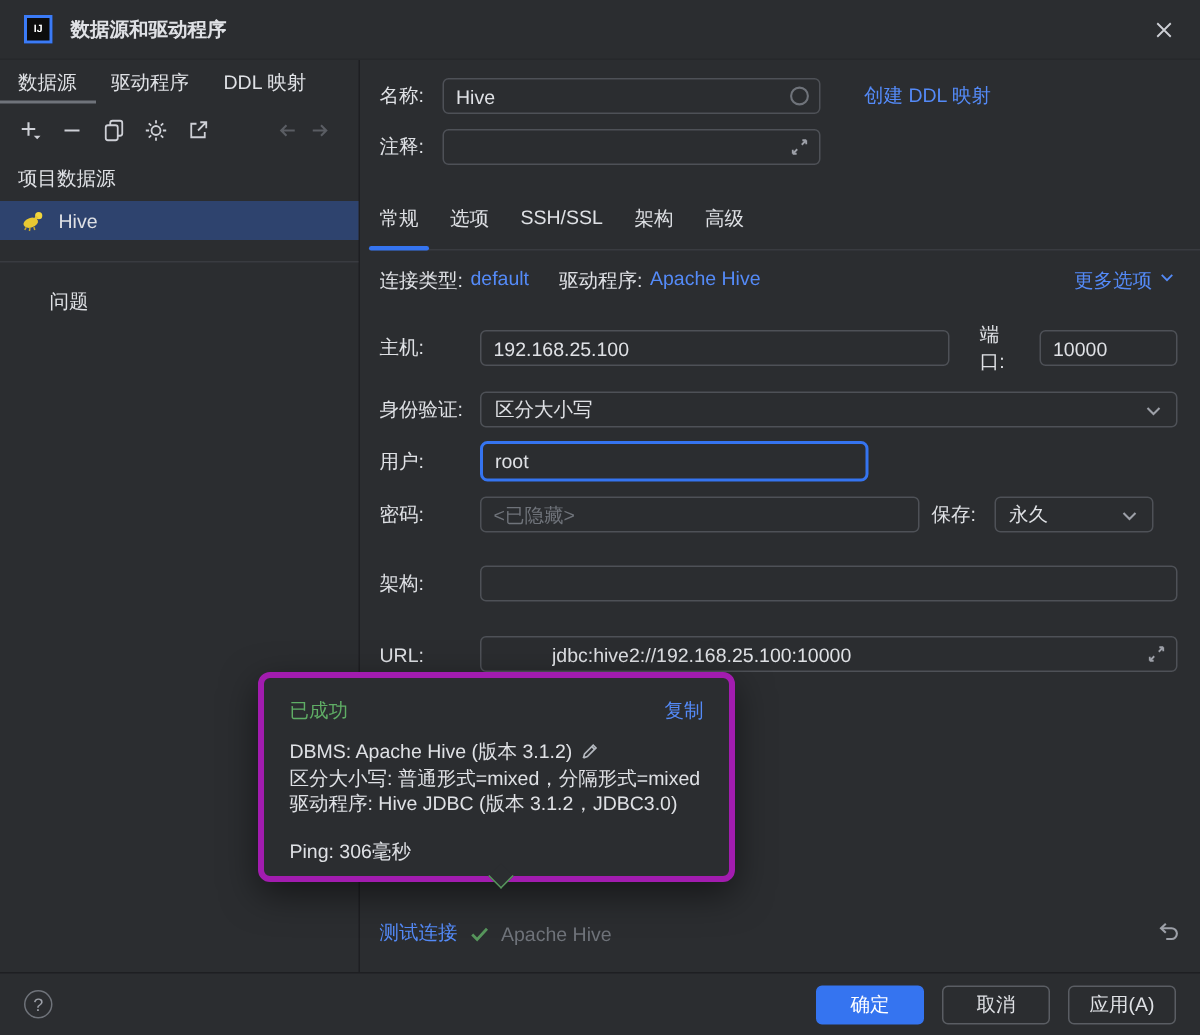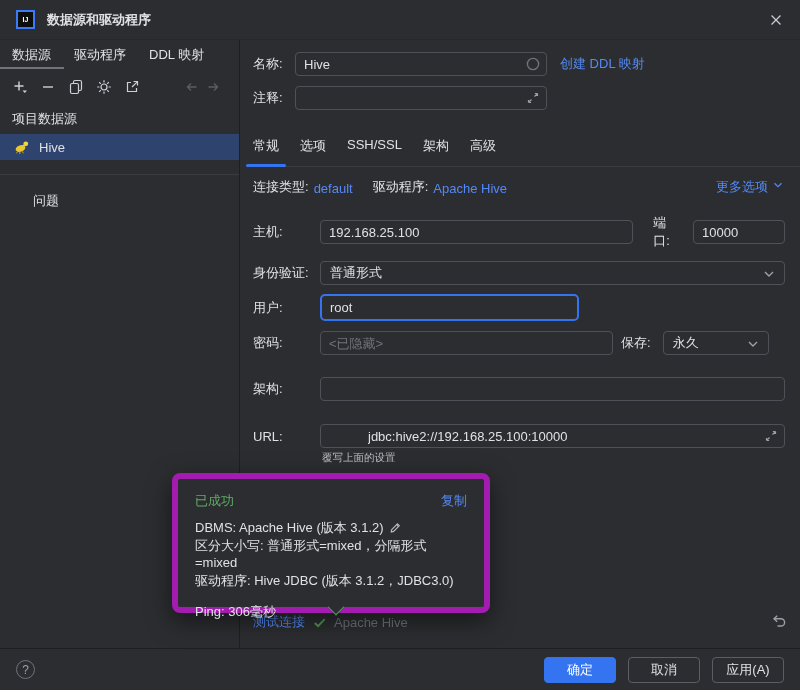--- a/index.html
+++ b/index.html
@@ -41,30 +41,30 @@
   .selectbox{position:relative;display:flex;align-items:center;height:24px;border:1px solid #4E5157;
     border-radius:4px;padding:0 26px 0 9px;box-sizing:border-box;background:#2B2D30;}
   .selectbox .chev{position:absolute;right:7px;top:4px;}
 
   .rtabs{position:absolute;top:90px;left:6px;right:0;display:flex;border-bottom:1px solid #393B40;}
   .rtab{padding:7px 7px 11px 7px;margin-right:7px;position:relative;color:#DFE1E5;}
   .rtab.active::after{content:"";position:absolute;left:0;right:0;bottom:-1px;height:3px;background:#3574F0;border-radius:2px;}
 
   .link{color:#548AF7;cursor:default;}
   .connrow{top:138px;gap:6px;font-size:13px;}
-  .connrow .grp{display:flex;gap:5px;align-items:flex-end;}
+  .connrow .grp{display:flex;gap:5px;align-items:flex-start;}
   .moreopts{margin-left:auto;display:flex;align-items:flex-start;gap:3px;color:#548AF7;}
 
   .hint{position:absolute;left:82px;top:411px;font-size:10.5px;color:#BCBEC4;}
 
   .user-field{border:2px solid #3574F0;border-radius:5px;height:27px;}
 
   
-  .popup{position:absolute;left:172px;top:473px;width:318px;height:140px;background:#2B2D30;
-    border:6px solid #a21caf;border-radius:8px;box-sizing:border-box;padding:13px 17px;
+  .popup{position:absolute;left:172px;top:448px;width:318px;height:140px;background:#2B2D30;
+    border:4px solid #a21caf;border-radius:8px;box-sizing:border-box;padding:13px 17px;
     box-shadow:0 8px 24px rgba(0,0,0,.5);z-index:5;}
   .popup-notch{position:absolute;left:152px;bottom:-6px;width:11px;height:11px;background:#2B2D30;
     border-right:1px solid #57965C;border-bottom:1px solid #57965C;transform:rotate(45deg);}
   .popup-head{display:flex;align-items:center;}
   .status-ok{color:#5FAD65;}
   .popup-head .link{margin-left:auto;}
   .popup-lines{margin-top:9px;line-height:17.5px;}
   .pline{display:flex;align-items:center;gap:4px;}
   .popup-ping{margin-top:14px;}
 
@@ -167,21 +167,21 @@
     <div class="row" style="top:12px;">
       <span class="lbln">名称:</span>
       <span class="input-wrap">
         <input class="field" style="width: 252px; padding-right: 26px;" value="Hive">
         <span class="inicon">
           <svg width="14" height="14" viewBox="0 0 14 14">
               <circle cx="7" cy="7" r="5.6" fill="none" stroke="#6F737A" stroke-width="1.4"></circle>
             </svg>
         </span>
       </span>
-      <span class="link" style="margin-left:13px;">创建 DDL 映射</span>
+      <span class="link" style="margin-left:29px;">创建 DDL 映射</span>
     </div>
 
     <div class="row" style="top:46px;">
       <span class="lbln">注释:</span>
       <span class="input-wrap">
         <input class="field" style="width: 252px; padding-right: 26px;" value="">
         <span class="inicon">
           <svg width="14" height="14" viewBox="0 0 14 14" stroke="#9DA0A8" stroke-width="1.2" fill="none">
               <path d="M8.5 5.5l3-3M11.5 2.5h-2.6M11.5 2.5v2.6M5.5 8.5l-3 3M2.5 11.5v-2.6M2.5 11.5h2.6"></path>
             </svg>
@@ -217,21 +217,21 @@
     <div class="row" style="top:174px;">
       <span class="lblw">主机:</span>
       <input class="field" style="width: 332px;" value="192.168.25.100">
       <span style="margin-left:20px;">端口:</span>
       <input class="field" style="width: 92px; margin-left: 12px;" value="10000">
     </div>
 
     <div class="row" style="top:221px;">
       <span class="lblw">身份验证:</span>
       <span class="selectbox" style="flex:1;">
-        <span>普通形式</span>
+        <span>区分大小写</span>
         <span class="chev">
           <svg width="16" height="16" viewBox="0 0 16 16" stroke="#9DA0A8" stroke-width="1.4" fill="none">
               <path d="M4 6l4 4 4-4"></path>
             </svg>
         </span>
       </span>
     </div>
 
     <div class="row" style="top:254px;">
       <span class="lblw">用户:</span>

